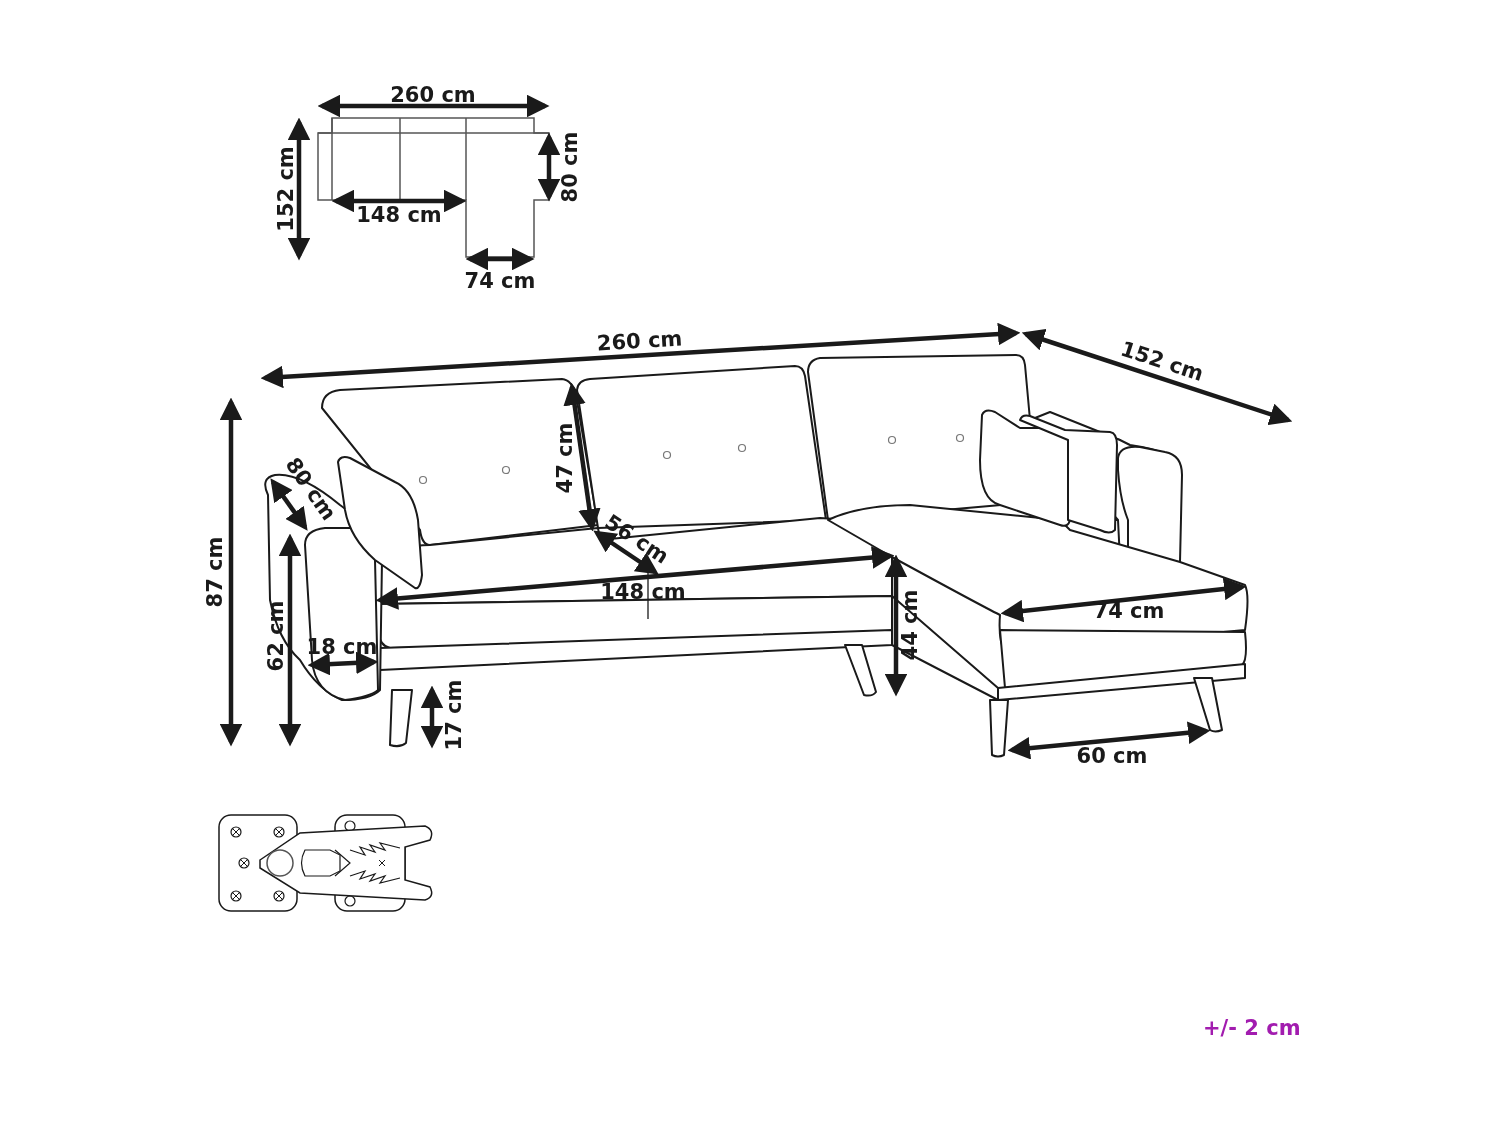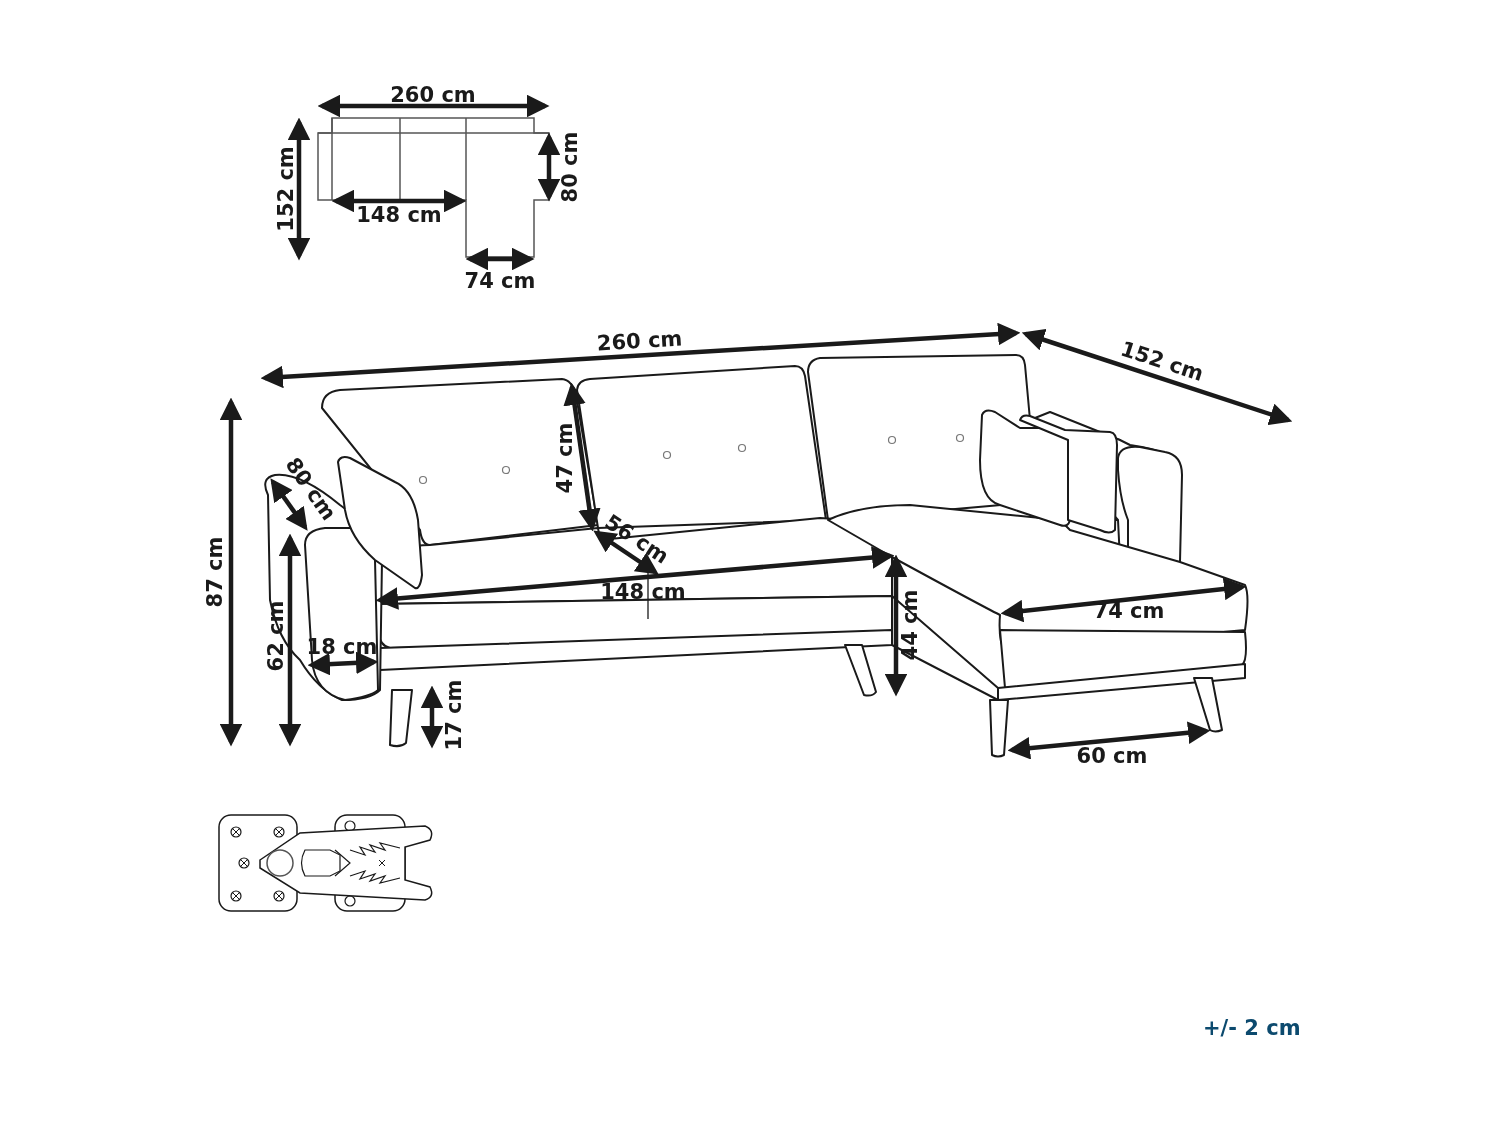--- a/index.html
+++ b/index.html
@@ -4,21 +4,21 @@
 <style>
   html, body { margin: 0; padding: 0; background: #ffffff; }
   body { width: 1500px; height: 1125px; position: relative; overflow: hidden; font-family: "DejaVu Sans", sans-serif; }
   svg { position: absolute; left: 0; top: 0; }
   .lbl { font-family: "DejaVu Sans", sans-serif; font-weight: bold; font-size: 21px; fill: #1a1a1a; }
   .outline { fill: #ffffff; stroke: #1a1a1a; stroke-width: 2; stroke-linejoin: round; stroke-linecap: round; }
   .thin { fill: none; stroke: #1a1a1a; stroke-width: 1.3; }
   .plan { fill: none; stroke: #555; stroke-width: 1.5; }
   .dim { stroke: #1a1a1a; stroke-width: 4.5; fill: none; }
   .btn { fill: #fff; stroke: #777; stroke-width: 1.2; }
-  .tol { position: absolute; left: 1203px; top: 1016px; font-weight: bold; font-size: 21px; color: #0c4a6e; font-family: "DejaVu Sans", sans-serif; }
+  .tol { position: absolute; left: 1203px; top: 1016px; font-weight: bold; font-size: 21px; color: #a21caf; font-family: "DejaVu Sans", sans-serif; }
 </style>
 </head>
 <body>
 
 <svg width="1500" height="1125" viewBox="0 0 1500 1125" xmlns="http://www.w3.org/2000/svg">
   <defs>
     <marker id="ah" markerWidth="5" markerHeight="5" refX="4" refY="2.5" orient="auto-start-reverse" markerUnits="strokeWidth">
       <path d="M0,0 L5,2.5 L0,5 z" fill="#1a1a1a"></path>
     </marker>
   </defs>

